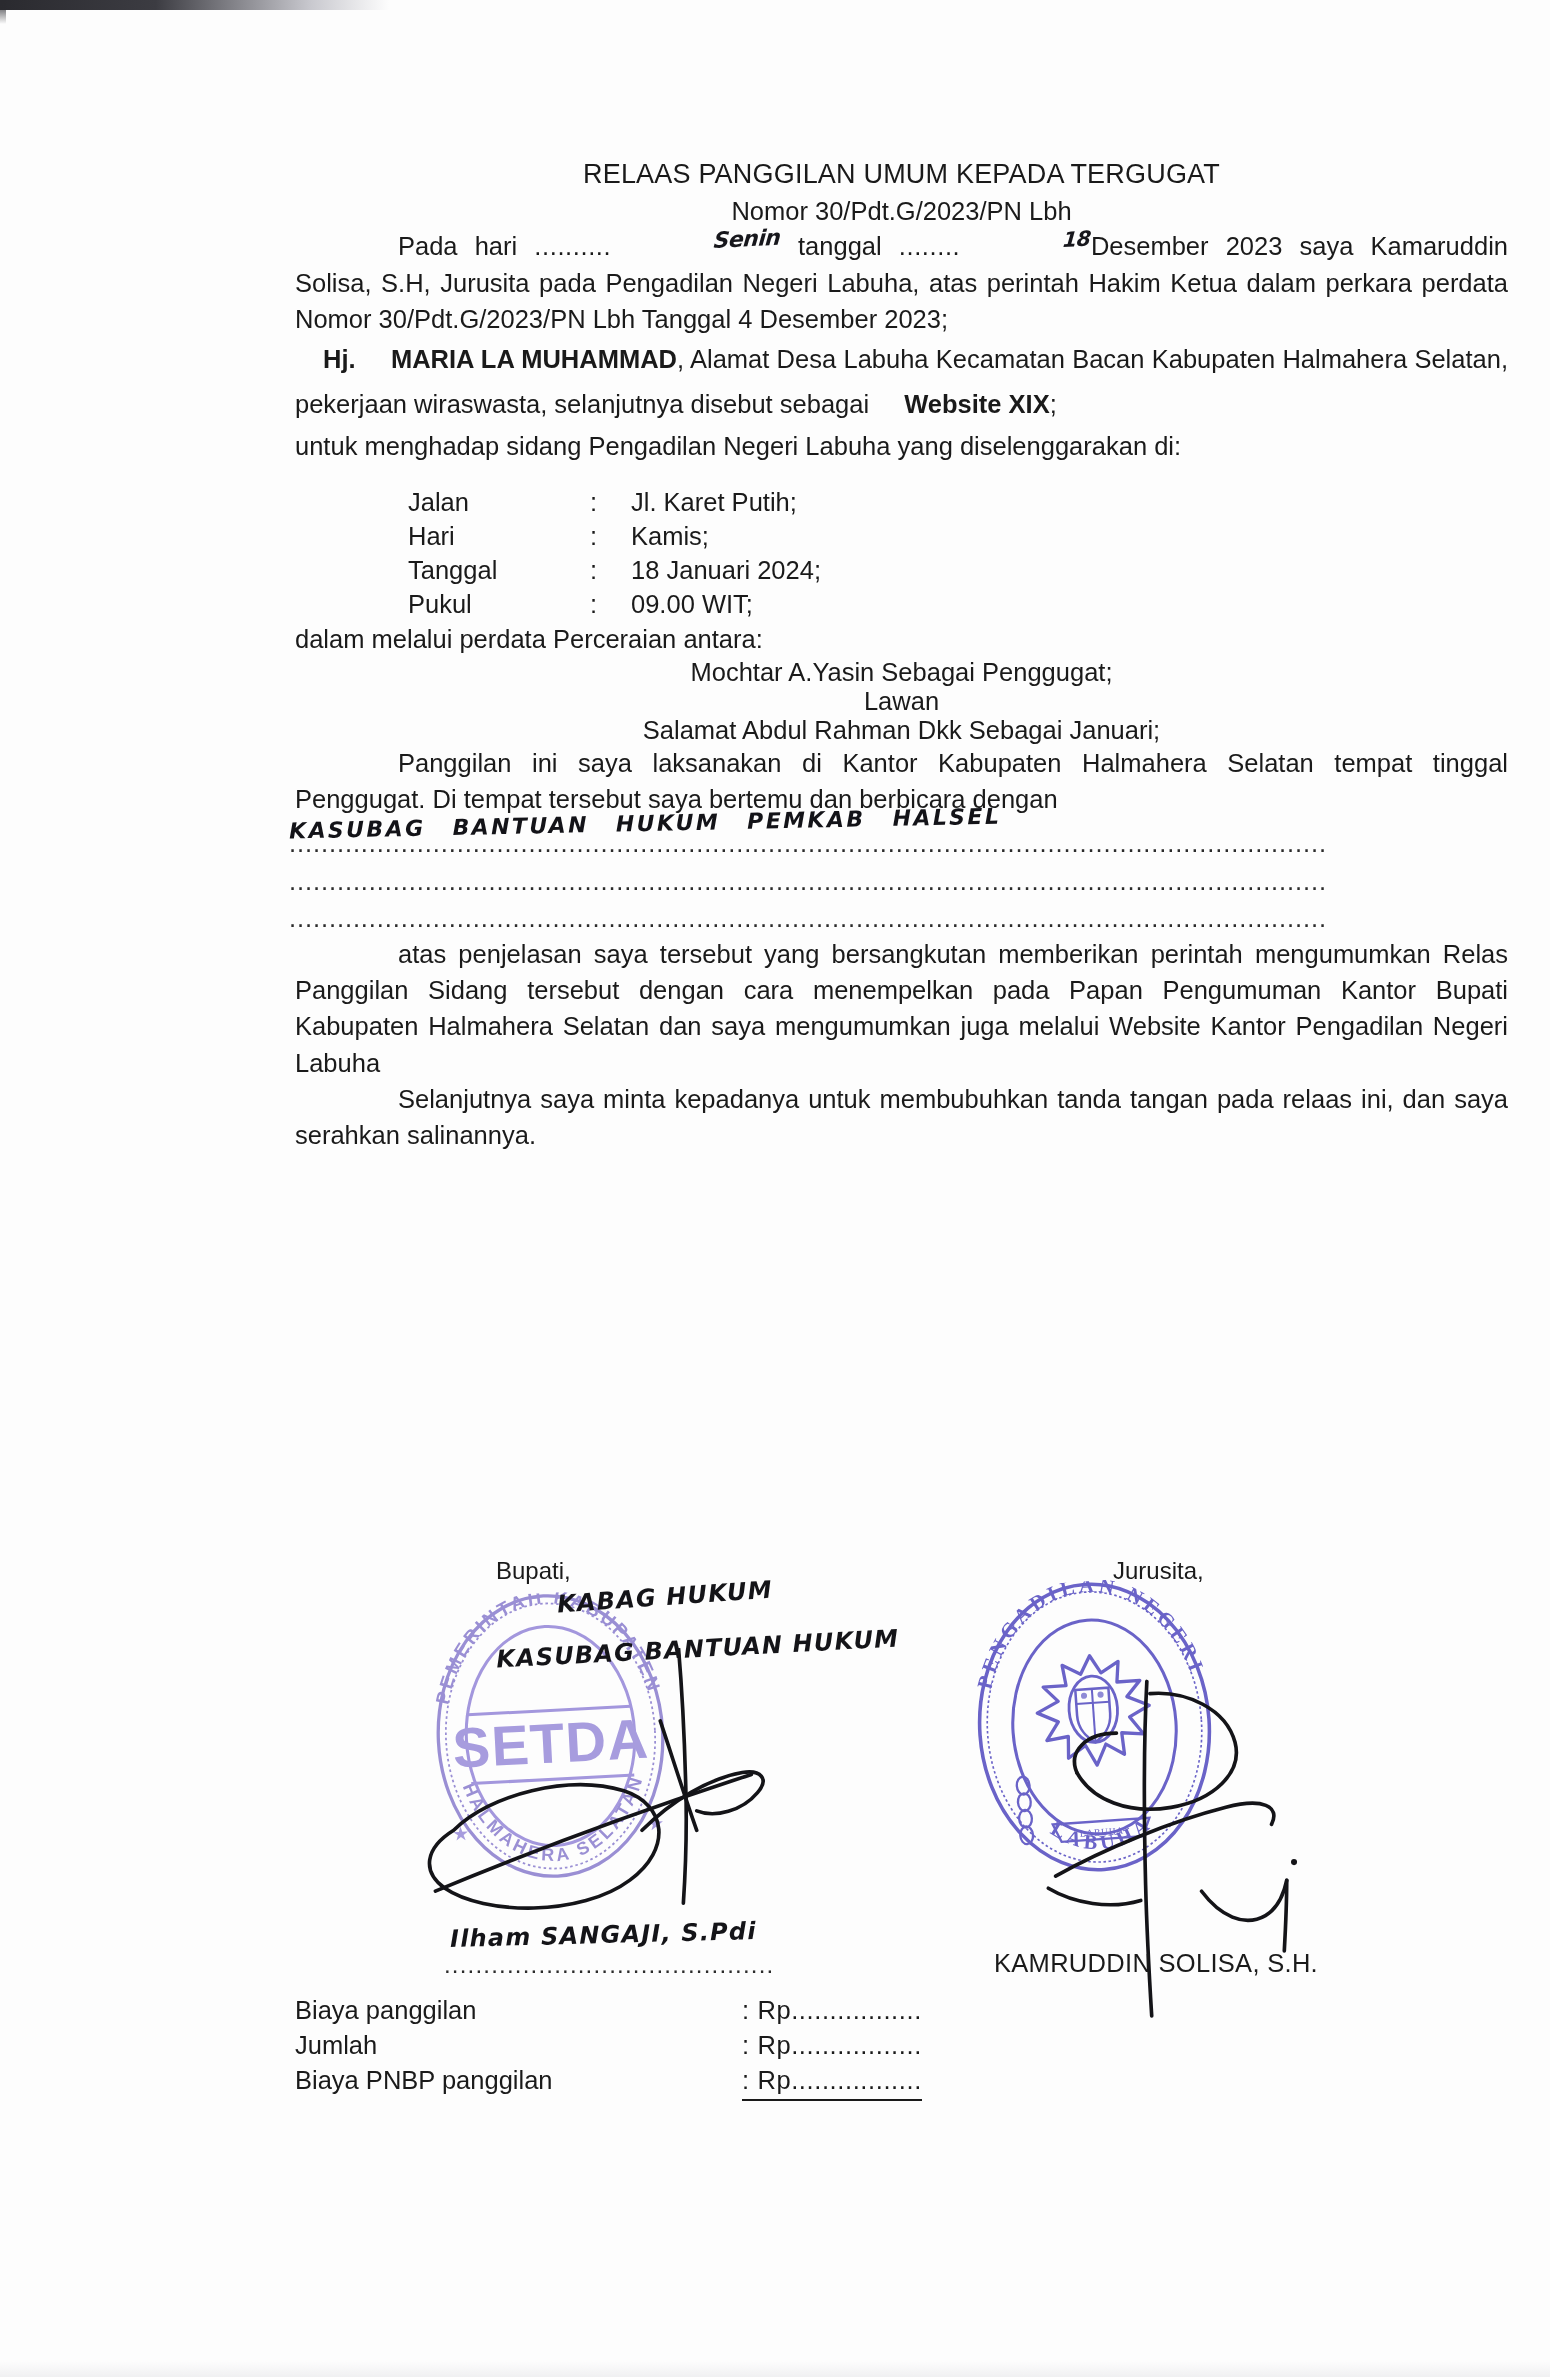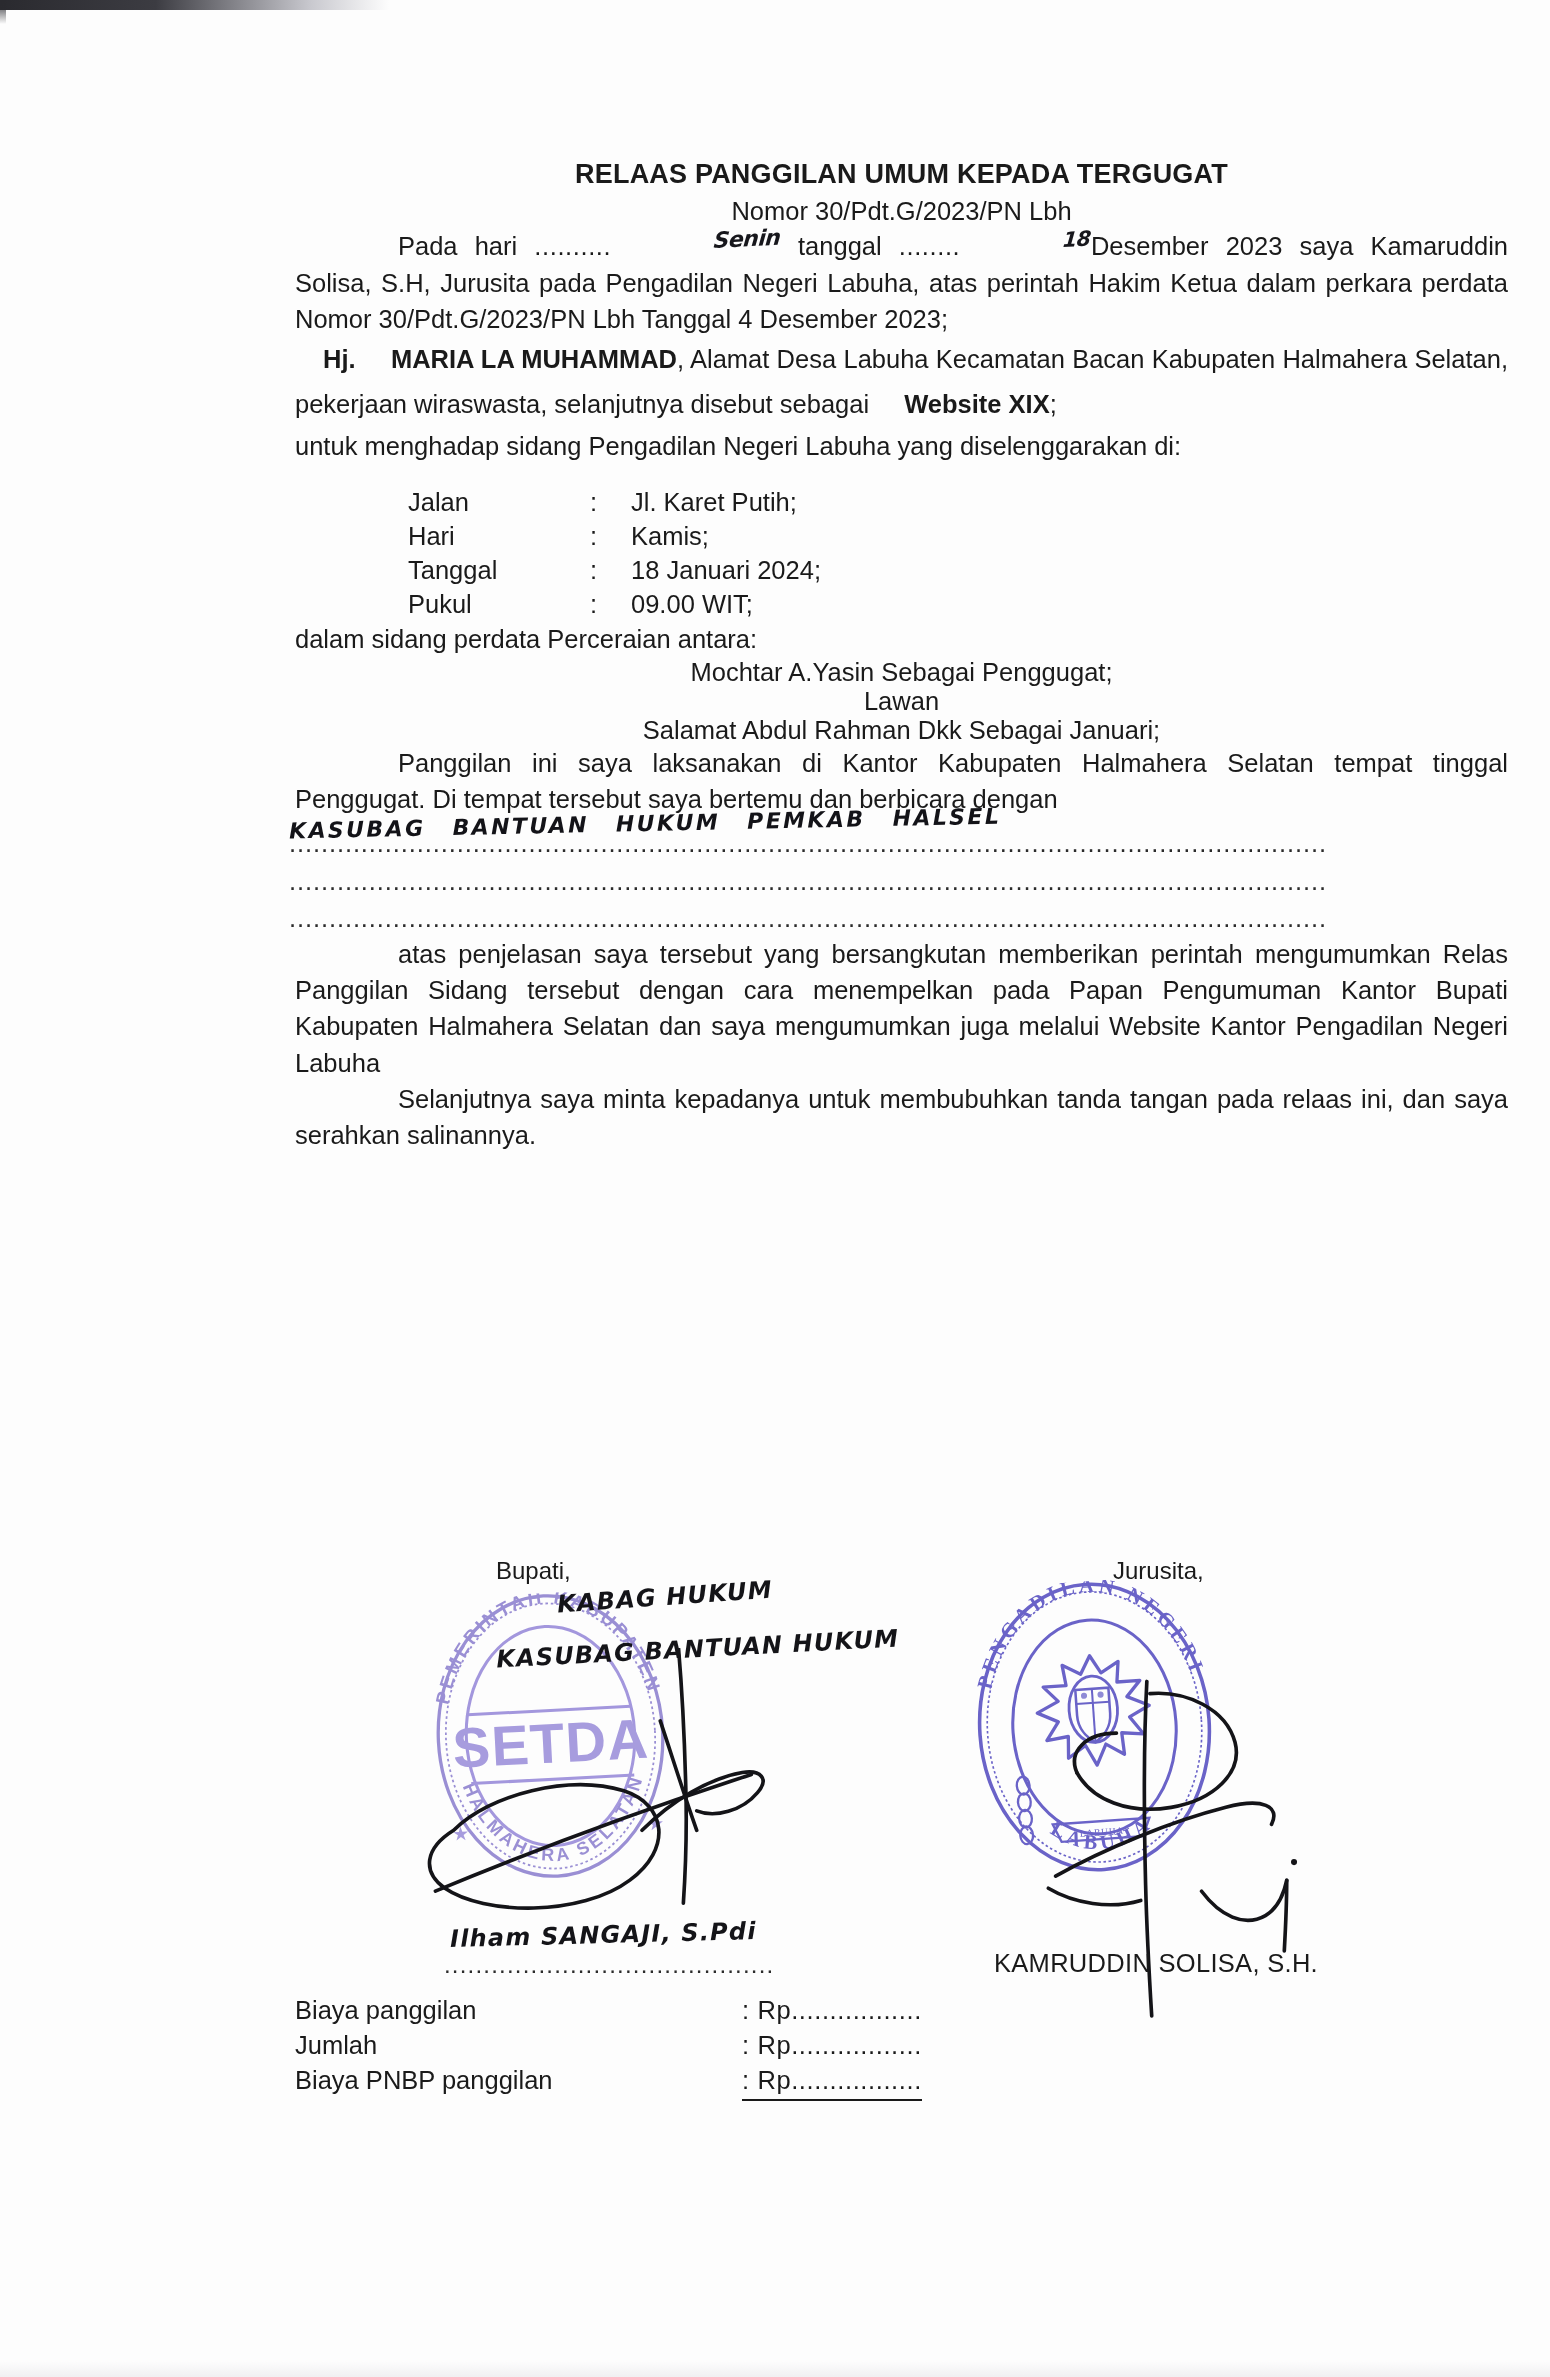--- a/index.html
+++ b/index.html
@@ -41,21 +41,21 @@
   .content {
     position: absolute;
     left: 295px;
     top: 158px;
     width: 1213px;
   }
 
   .doc-title {
     text-align: center;
     font-size: 27px;
-    font-weight: bold;
+    font-weight: normal;
     letter-spacing: 0.2px;
     line-height: 1.25;
   }
   .doc-subtitle {
     text-align: center;
     font-size: 25.5px;
     line-height: 1.3;
     margin-top: 3.6px;
   }
 
@@ -253,21 +253,21 @@
         <td>18 Januari 2024;</td>
       </tr>
       <tr>
         <td class="sch-label">Pukul</td>
         <td class="sch-colon">:</td>
         <td>09.00 WIT;</td>
       </tr>
     </tbody>
       </table>
 
-    <p class="body-par gap-md">dalam sidang perdata Perceraian antara:</p>
+    <p class="body-par gap-md">dalam melalui perdata Perceraian antara:</p>
 
     <p class="center-line gap-lg">Mochtar A.Yasin Sebagai  Penggugat;</p>
     <p class="center-line gap-md">Lawan</p>
     <p class="center-line gap-md">Salamat Abdul Rahman Dkk Sebagai  Januari;</p>
 
     <p class="body-par indent gap-xl">Panggilan ini saya laksanakan di Kantor Kabupaten Halmahera Selatan tempat tinggal Penggugat. Di tempat tersebut saya bertemu dan berbicara dengan</p>
 
     <div style="position:relative; height:113px; margin-top:2.4px;">
       <p class="fill-line" style="position:absolute; left:-6px; top:6px;">..................................................................................................................................</p>
       <p class="fill-line" style="position:absolute; left:-6px; top:44px;">..................................................................................................................................</p>

